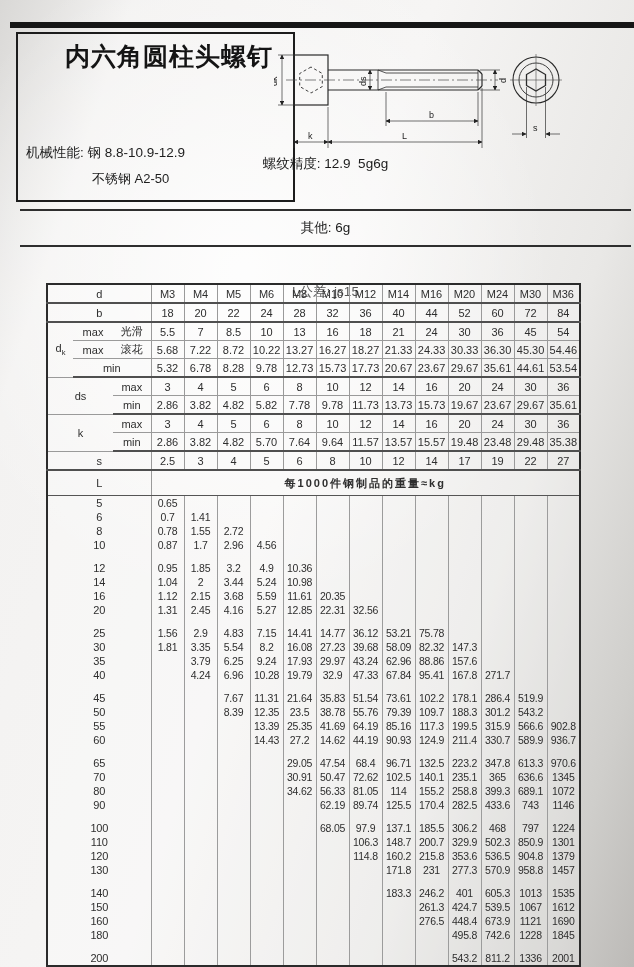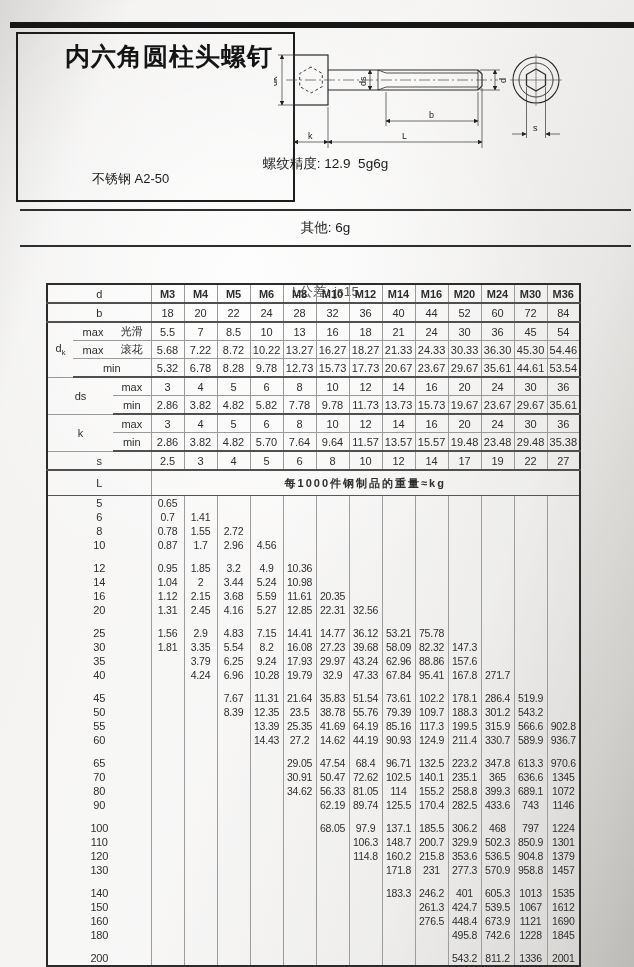--- a/index.html
+++ b/index.html
@@ -25,40 +25,41 @@
     table-layout:fixed;border:2px solid #2b2b2b;background:rgba(255,255,255,0.25);}
   table.spec td{padding:0;text-align:center;vertical-align:middle;font-size:11px;color:#2e2e2e;
     overflow:hidden;white-space:nowrap;}
   tr.hrow td{height:17px;}
   tr.hrow td.dv{border-left:1px solid #9a9a9a;}
   tr.minor td{border-bottom:1px solid #9a9a9a;}
   tr.major td{border-bottom:2px solid #4f4f4f;}
   td.lab{font-size:11.5px;}
   td.ll{text-align:left;padding-left:6px;}
   td.ll2{text-align:left;padding-left:3px;}
-  td.colh{font-weight:700;font-size:11px;}
+  td.colh{font-weight:400;font-size:11px;}
   tr.wt td{height:24px;border-bottom:1px solid #555;}
   td.wtitle{border-left:1px solid #9a9a9a;font-size:15px;font-weight:700;letter-spacing:2px;color:#1a1a1a;}
   tr.wrow td{height:14px;font-size:10.5px;letter-spacing:-0.2px;}
   tr.wrow td.w{border-left:1px solid #9c9c9c;}
   tr.wrow td.lval{font-size:11px;}
   tr.gap td{height:9px;}
   tr.gap td.w{border-left:1px solid #9c9c9c;}
   sub{font-size:7.5px;}
   svg text{font-family:"Liberation Sans",sans-serif;font-size:9px;fill:#1e1e1e;}
 </style>
 </head>
 <body>
 
 <div class="page">
 
   <div class="topbar"></div>
 
   <div class="title-box">
     <h1>内六角圆柱头螺钉</h1>
+    <div class="mech1">机械性能: 钢 8.8-10.9-12.9</div>
     <div class="mech2">不锈钢 A2-50</div>
   </div>
 
   <svg class="drawing" viewBox="0 0 312 124">
     <defs>
       <marker id="ar" viewBox="0 0 10 10" refX="9" refY="5" markerWidth="7" markerHeight="7" orient="auto-start-reverse">
         <path d="M0,0L10,5L0,10z" fill="#222"></path>
       </marker>
     </defs>
     <g stroke="#2a2a2a" stroke-width="1.2" fill="none">

